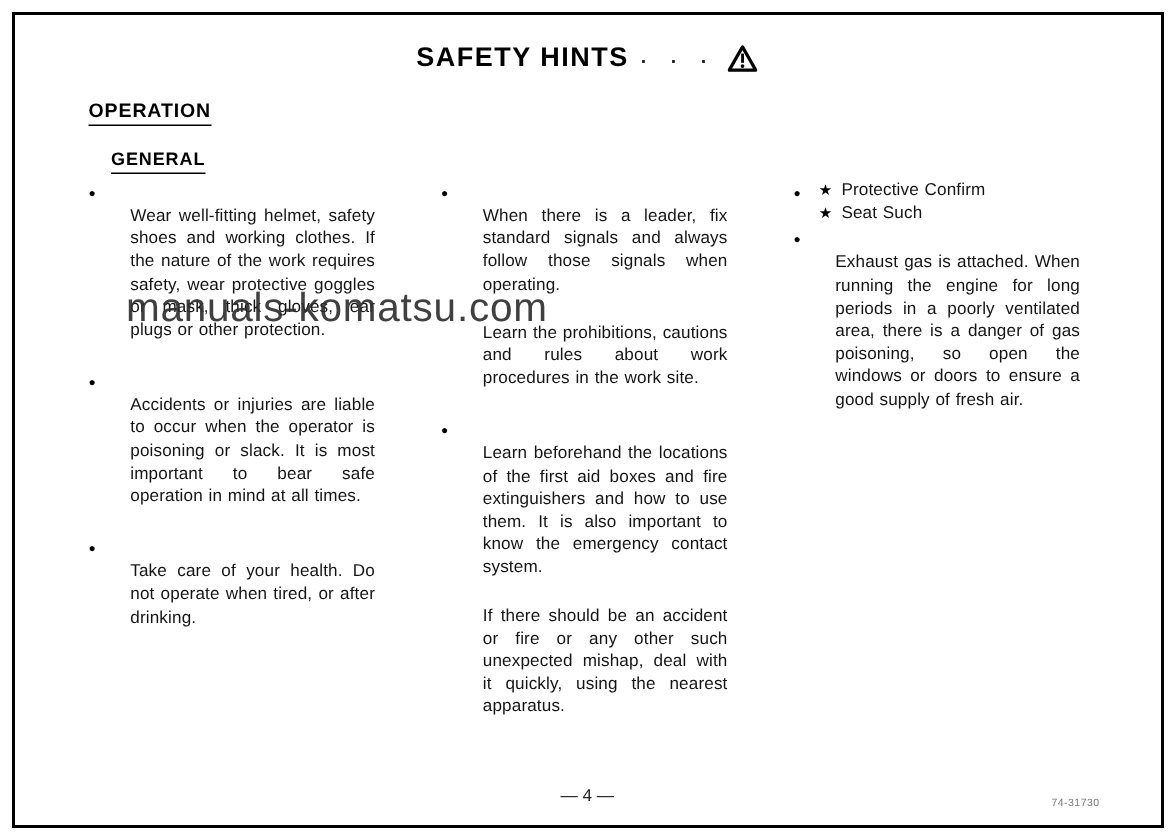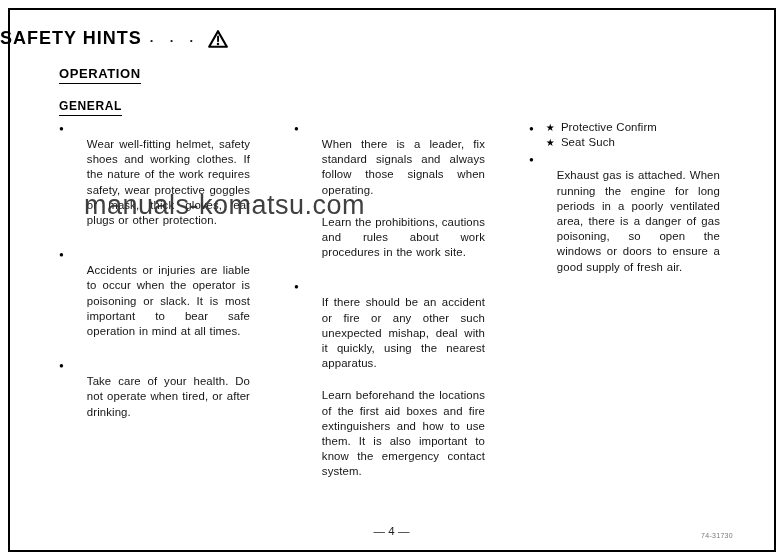--- a/index.html
+++ b/index.html
@@ -13,20 +13,21 @@
   }
   .frame {
     position: absolute;
     left: 8px; top: 8px; right: 7px; bottom: 7px;
     border: 2px solid #000;
     pointer-events: none;
   }
   .title-row {
     position: absolute;
     top: 28px; left: 0; width: 100%;
+    text-align: center;
   }
   .title-inner {
     display: inline-flex;
     align-items: center;
     gap: 8px;
   }
   .title-text {
     font-size: 18px;
     font-weight: bold;
     letter-spacing: 1px;
@@ -45,21 +46,21 @@
     left: 59px; top: 66px;
     font-size: 13px;
     font-weight: bold;
     letter-spacing: 0.6px;
     color: #000;
     border-bottom: 1.5px solid #000;
     padding-bottom: 2px;
   }
   .subsection-heading {
     position: absolute;
-    left: 59px; top: 99px;
+    left: 74px; top: 99px;
     font-size: 12px;
     font-weight: bold;
     letter-spacing: 0.6px;
     color: #000;
     border-bottom: 1.5px solid #000;
     padding-bottom: 2px;
   }
   .columns {
     position: absolute;
     left: 59px; top: 120px;
@@ -171,22 +172,22 @@
     <div class="bullet">
       <span class="marker">●</span>
       <div class="bullet-text">
         <p>When there is a leader, fix standard signals and always follow those signals when operating.</p>
         <p>Learn the prohibitions, cautions and rules about work procedures in the work site.</p>
       </div>
     </div>
     <div class="bullet">
       <span class="marker">●</span>
       <div class="bullet-text">
+        <p>Learn beforehand the locations of the first aid boxes and fire extinguishers and how to use them. It is also important to know the emergency contact system.</p>
         <p>If there should be an accident or fire or any other such unexpected mishap, deal with it quickly, using the nearest apparatus.</p>
-        <p>Learn beforehand the locations of the first aid boxes and fire extinguishers and how to use them. It is also important to know the emergency contact system.</p>
       </div>
     </div>
   </div>
 
   <div class="col">
     <div class="bullet">
       <span class="marker">●</span>
       <div class="bullet-text">
         <div class="star-row">
           <span class="star">★</span>

